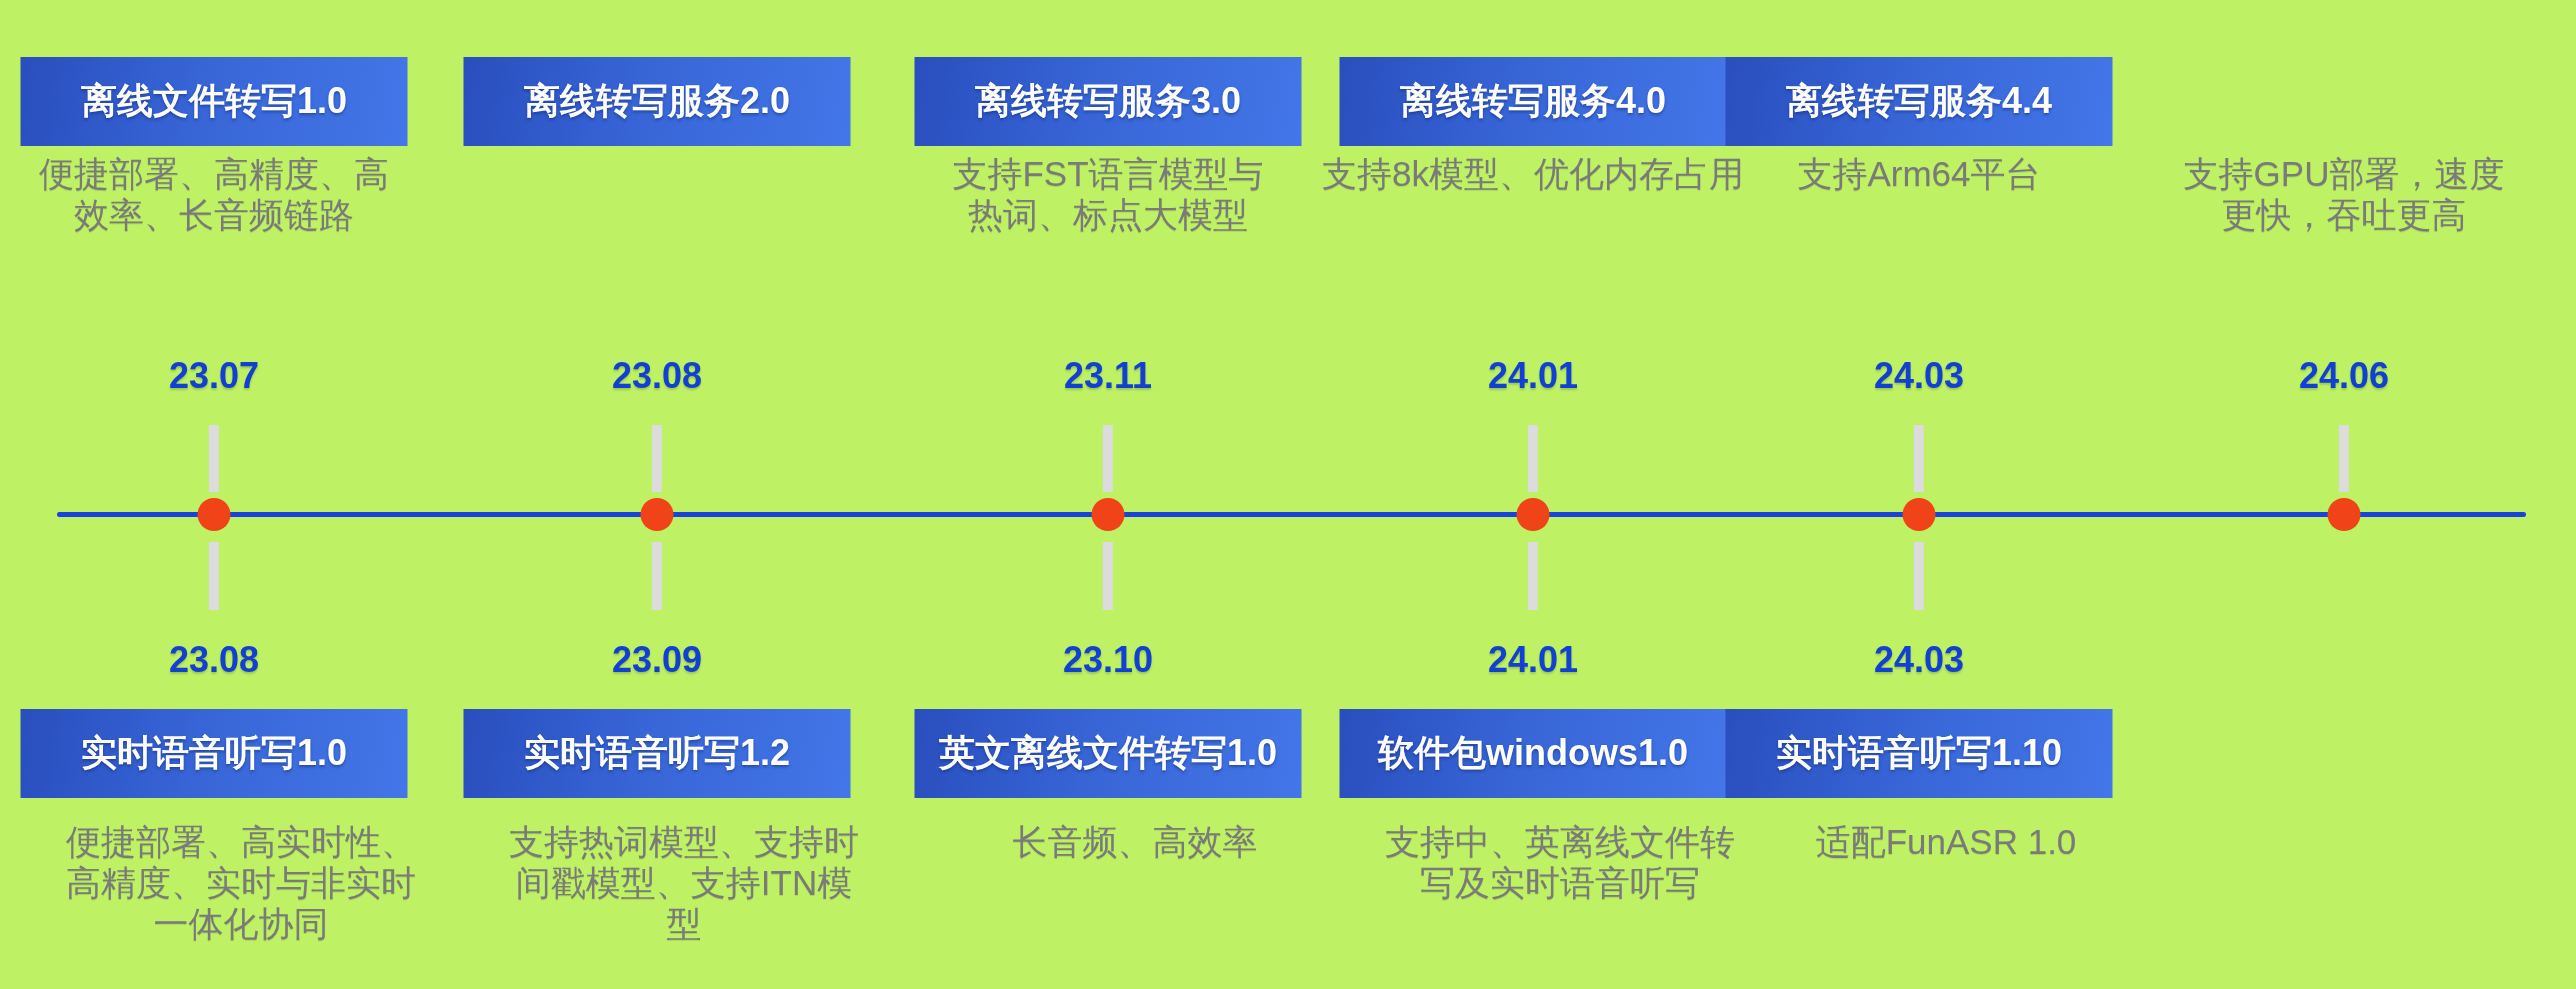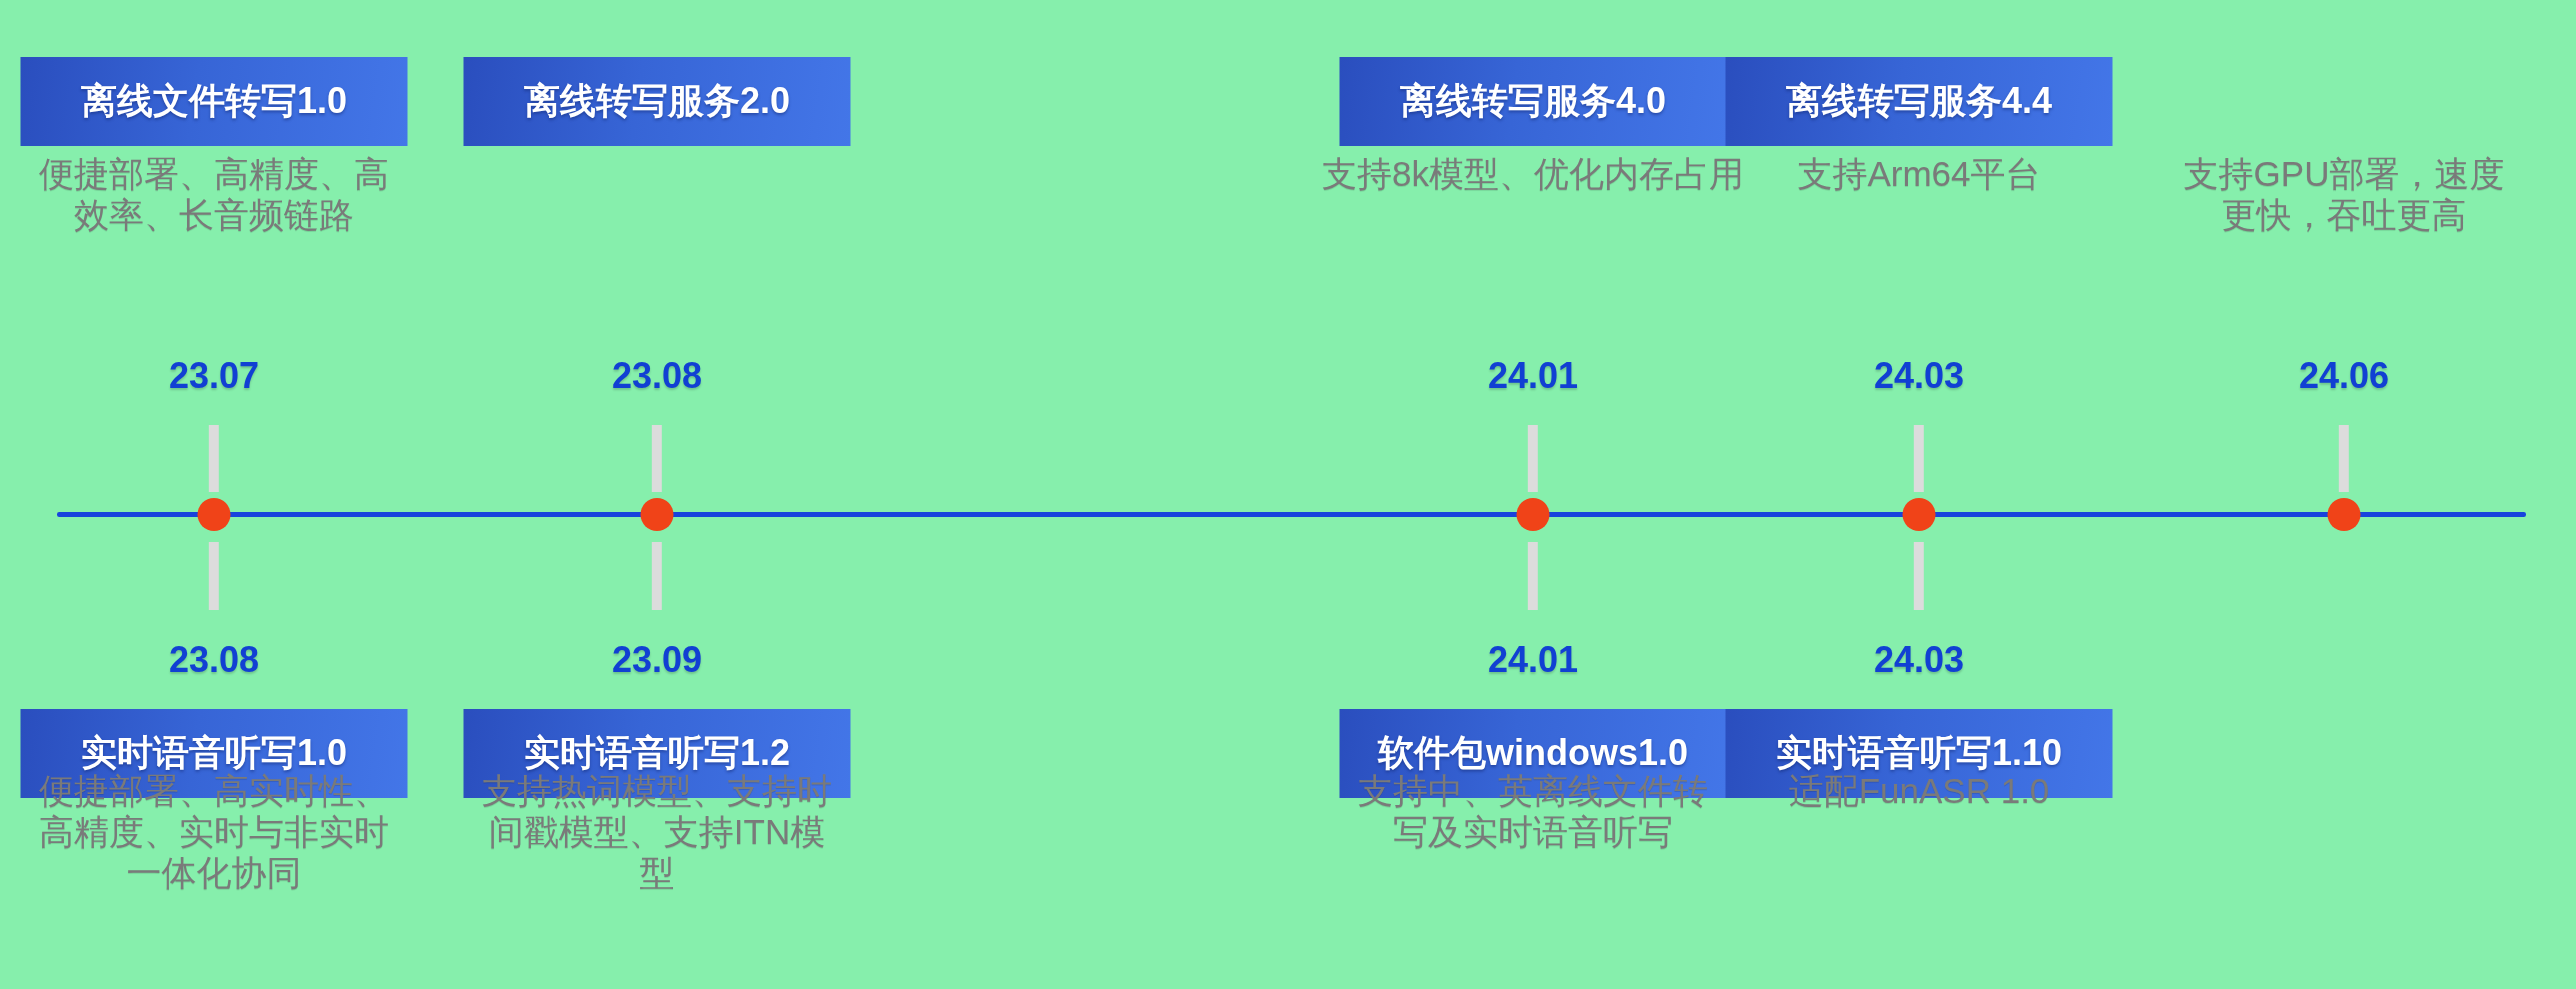--- a/index.html
+++ b/index.html
@@ -1,19 +1,19 @@
 <!DOCTYPE html>
 <html style="font-size:12px"><head>
 <meta charset="utf-8">
 <style>
   html,body{margin:0;padding:0;background:#FAFAF8;}
   #canvas{
     position:relative;
     width:2576px;height:989px;
-    background:#86efac;
+    background:#bef264;
     font-family:"Liberation Sans","DejaVu Sans",sans-serif;
     overflow:hidden;
   }
 
   
   .timeline-line{
     position:absolute;
     left:57px;top:512px;
     width:2469px;height:4.5px;
     background:#1843DD;
@@ -38,21 +38,21 @@
   .c5 .rbox{width:350px;}
   .rbox.bottom{top:709px;}
 
   
   .desc{
     top:153px;
     font-size:35px;line-height:41px;color:#7A7A7A;
     text-align:center;
     text-shadow:0 0.7px 0.7px rgba(0,0,0,.12);
   }
-  .desc.bottom{top:770px;}
+  .desc.bottom{top:821px;margin-left:27px;}
   .c0 .desc.top{width:358px;}
   .c1 .desc.top{width:384px;}
   .c2 .desc.top{width:343px;}
   .c3 .desc.top{width:447px;}
   .c4 .desc.top{width:447px;}
   .c5 .desc.top{width:350px;}
   .c0 .desc.bottom{width:358px;}
   .c1 .desc.bottom{width:358px;}
   .c2 .desc.bottom{width:447px;}
   .c3 .desc.bottom{width:358px;}
@@ -107,20 +107,35 @@
     <div class="conn top"></div>
     <div class="dot"></div>
     <div class="conn bottom"></div>
     <div class="date bottom">23.09</div>
     <div class="rbox bottom">
       <span>实时语音听写1.2</span>
     </div>
     <div class="desc bottom">支持热词模型、支持时间戳模型、支持ITN模型</div>
   </div>
 
+  <div class="col c2">
+    <div class="rbox top">
+      <span>离线转写服务3.0</span>
+    </div>
+    <div class="desc top">支持FST语言模型与热词、标点大模型</div>
+    <div class="date top">23.11</div>
+    <div class="conn top"></div>
+    <div class="dot"></div>
+    <div class="conn bottom"></div>
+    <div class="date bottom">23.10</div>
+    <div class="rbox bottom">
+      <span>英文离线文件转写1.0</span>
+    </div>
+    <div class="desc bottom">长音频、高效率</div>
+  </div>
 
   <div class="col c3">
     <div class="rbox top">
       <span>离线转写服务4.0</span>
     </div>
     <div class="desc top">支持8k模型、优化内存占用</div>
     <div class="date top">24.01</div>
     <div class="conn top"></div>
     <div class="dot"></div>
     <div class="conn bottom"></div>

